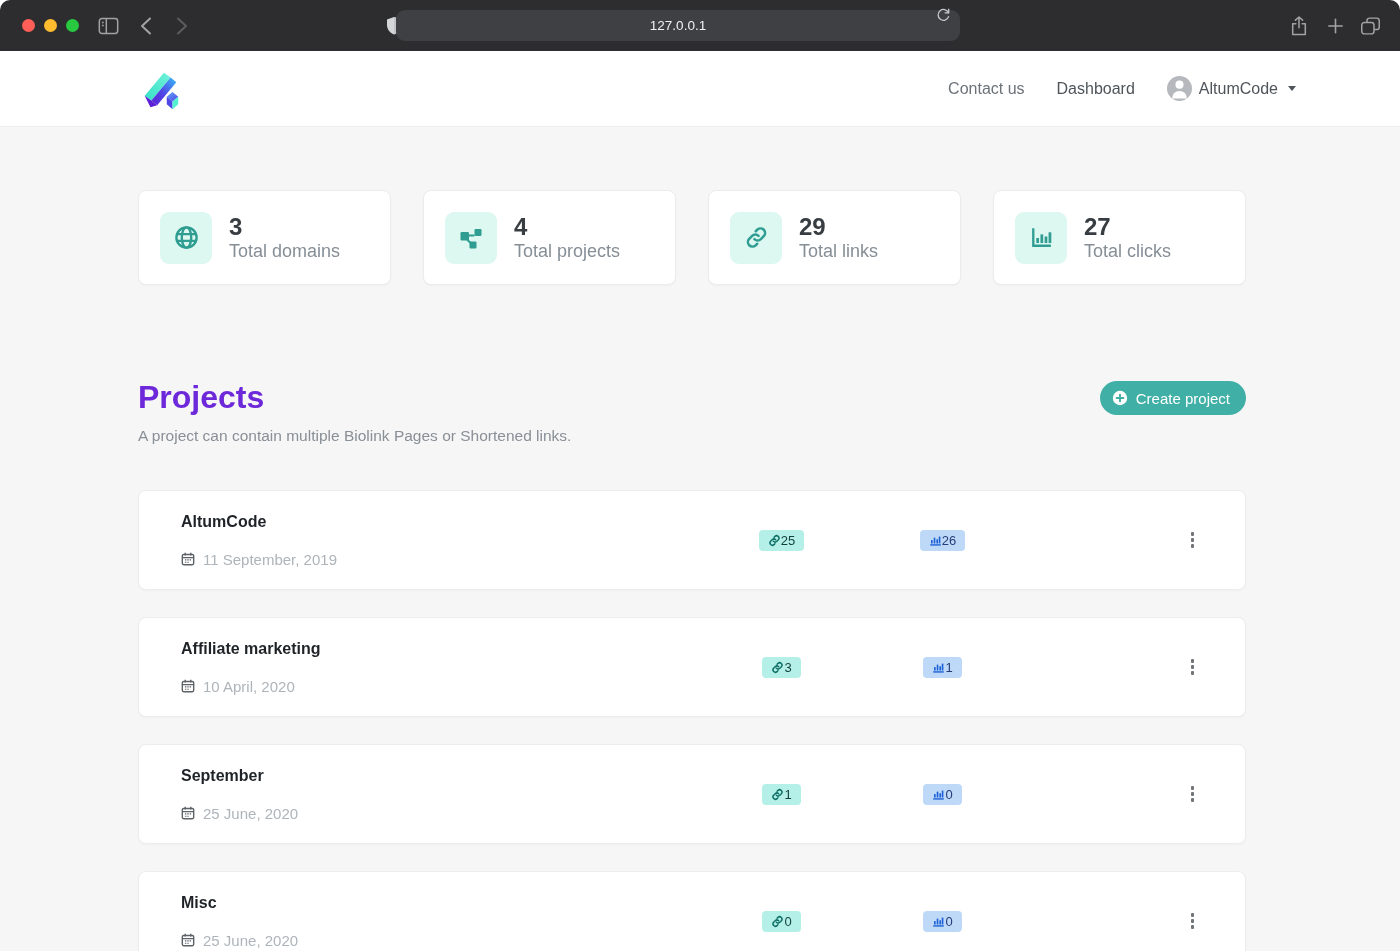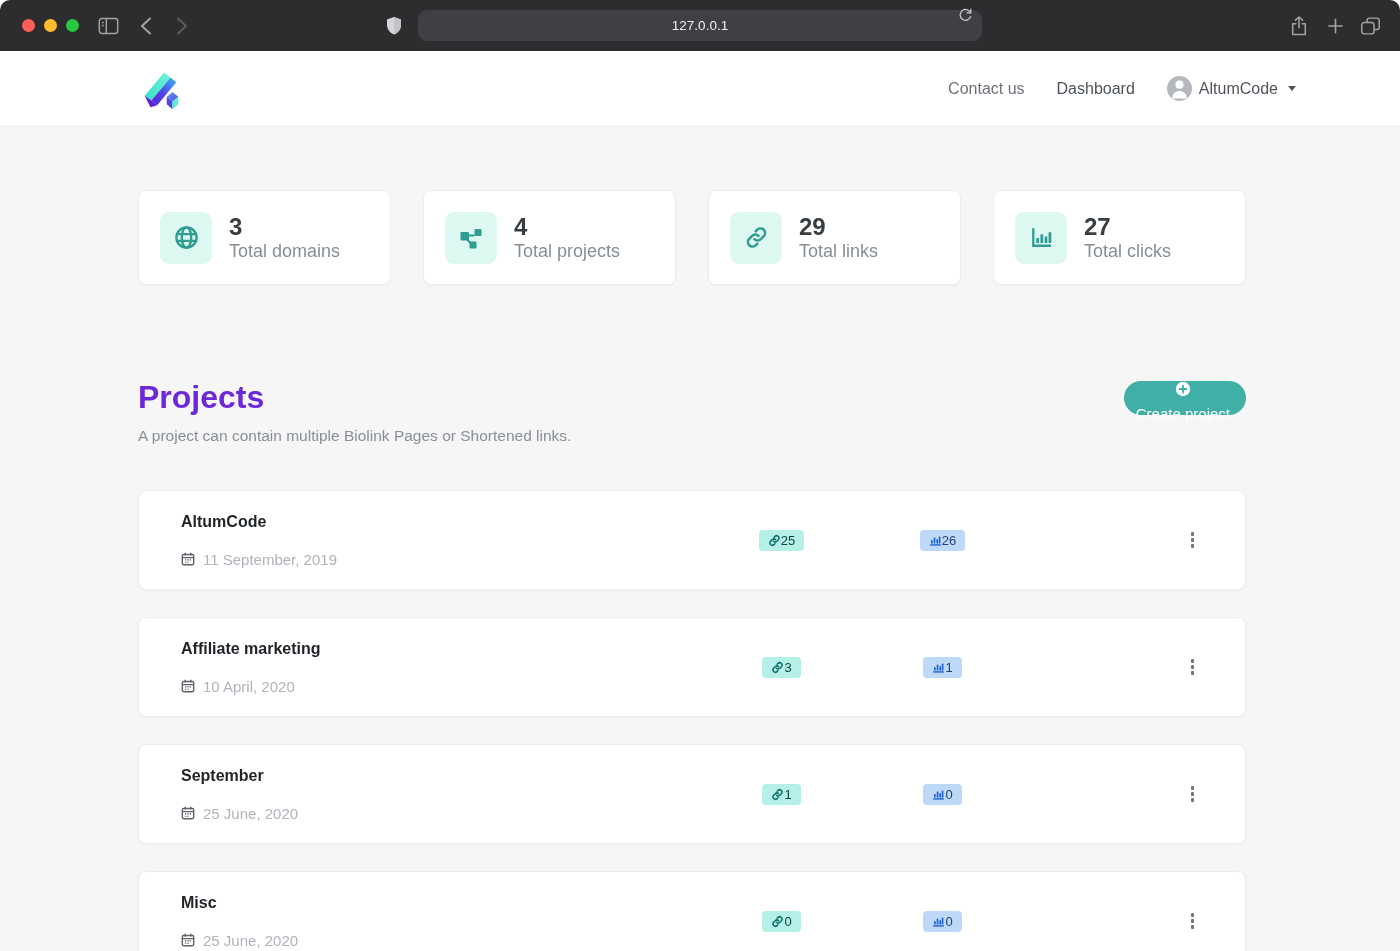--- a/index.html
+++ b/index.html
@@ -8,21 +8,21 @@
 
   
   .chrome { position:relative; height:51px; background:#2d2d2f;
     border-radius:10px 10px 0 0; }
   .traffic { position:absolute; top:19px; left:22px; display:flex; gap:9px; }
   .traffic span { width:13px; height:13px; border-radius:50%; display:block; }
   .chrome-ic { position:absolute; top:50%; transform:translateY(-50%);
     color:#a2a2a5; display:flex; align-items:center; justify-content:center;
     background:none; border:none; cursor:default; }
   .chrome-ic.disabled { color:#5c5c5f; }
-  .urlbar { position:absolute; left:418px; top:10px; width:564px; height:31px;
+  .urlbar { position:absolute; left:396px; top:10px; width:564px; height:31px;
     background:#3f4043; border-radius:9px; display:flex; align-items:center;
     justify-content:center; color:#f0f0f1; font-size:13.5px; }
   .urlbar .reload { position:absolute; right:9px; top:5px; color:#c9c9cc; }
 
   
   .navbar { height:76px; background:#fff; border-bottom:1px solid #ebedef;
     display:flex; align-items:center; justify-content:space-between;
     padding:0 104px 0 138px; }
   .nav-right { display:flex; align-items:center; gap:32px; }
   .nav-link { font-size:16px; color:#6c7278; text-decoration:none; cursor:pointer; }
@@ -46,21 +46,21 @@
     color:#2f9d91; display:flex; align-items:center; justify-content:center; }
   .stat-value { font-size:24px; font-weight:700; color:#383d42; line-height:1.15; }
   .stat-label { font-size:18px; color:#868e96; }
 
   .proj-header { margin-top:94px; display:flex; align-items:flex-start;
     justify-content:space-between; }
   .proj-title { font-size:32px; font-weight:700; color:#6d28d9; }
   .proj-subtitle { margin-top:11px; font-size:15.5px; color:#898f96; }
   .btn-create { height:34px; padding:0 16px 0 12px; border:none; cursor:pointer;
     border-radius:17px; background:#40b0a6; color:#fff; font-size:15px;
-    font-family:inherit; display:flex; align-items:center; gap:8px; margin-top:2px;flex-direction:column; }
+    font-family:inherit; display:flex; align-items:center; gap:8px; margin-top:2px; }
 
   .proj-list { margin-top:45px; }
   .proj-row { height:100px; background:#fff; border:1px solid #ededf0;
     border-radius:8px; box-shadow:0 1px 2px rgba(0,0,0,.03); margin-bottom:27px;
     display:flex; align-items:center; padding:0 45px 0 42px; }
   .proj-info { width:520px; }
   .proj-name { font-size:16px; font-weight:700; color:#1f2327; }
   .proj-date { margin-top:20px; font-size:15px; color:#aeb4ba;
     display:flex; align-items:center; gap:8px; }
   .proj-date .cal { color:#5d6267; display:flex; }

